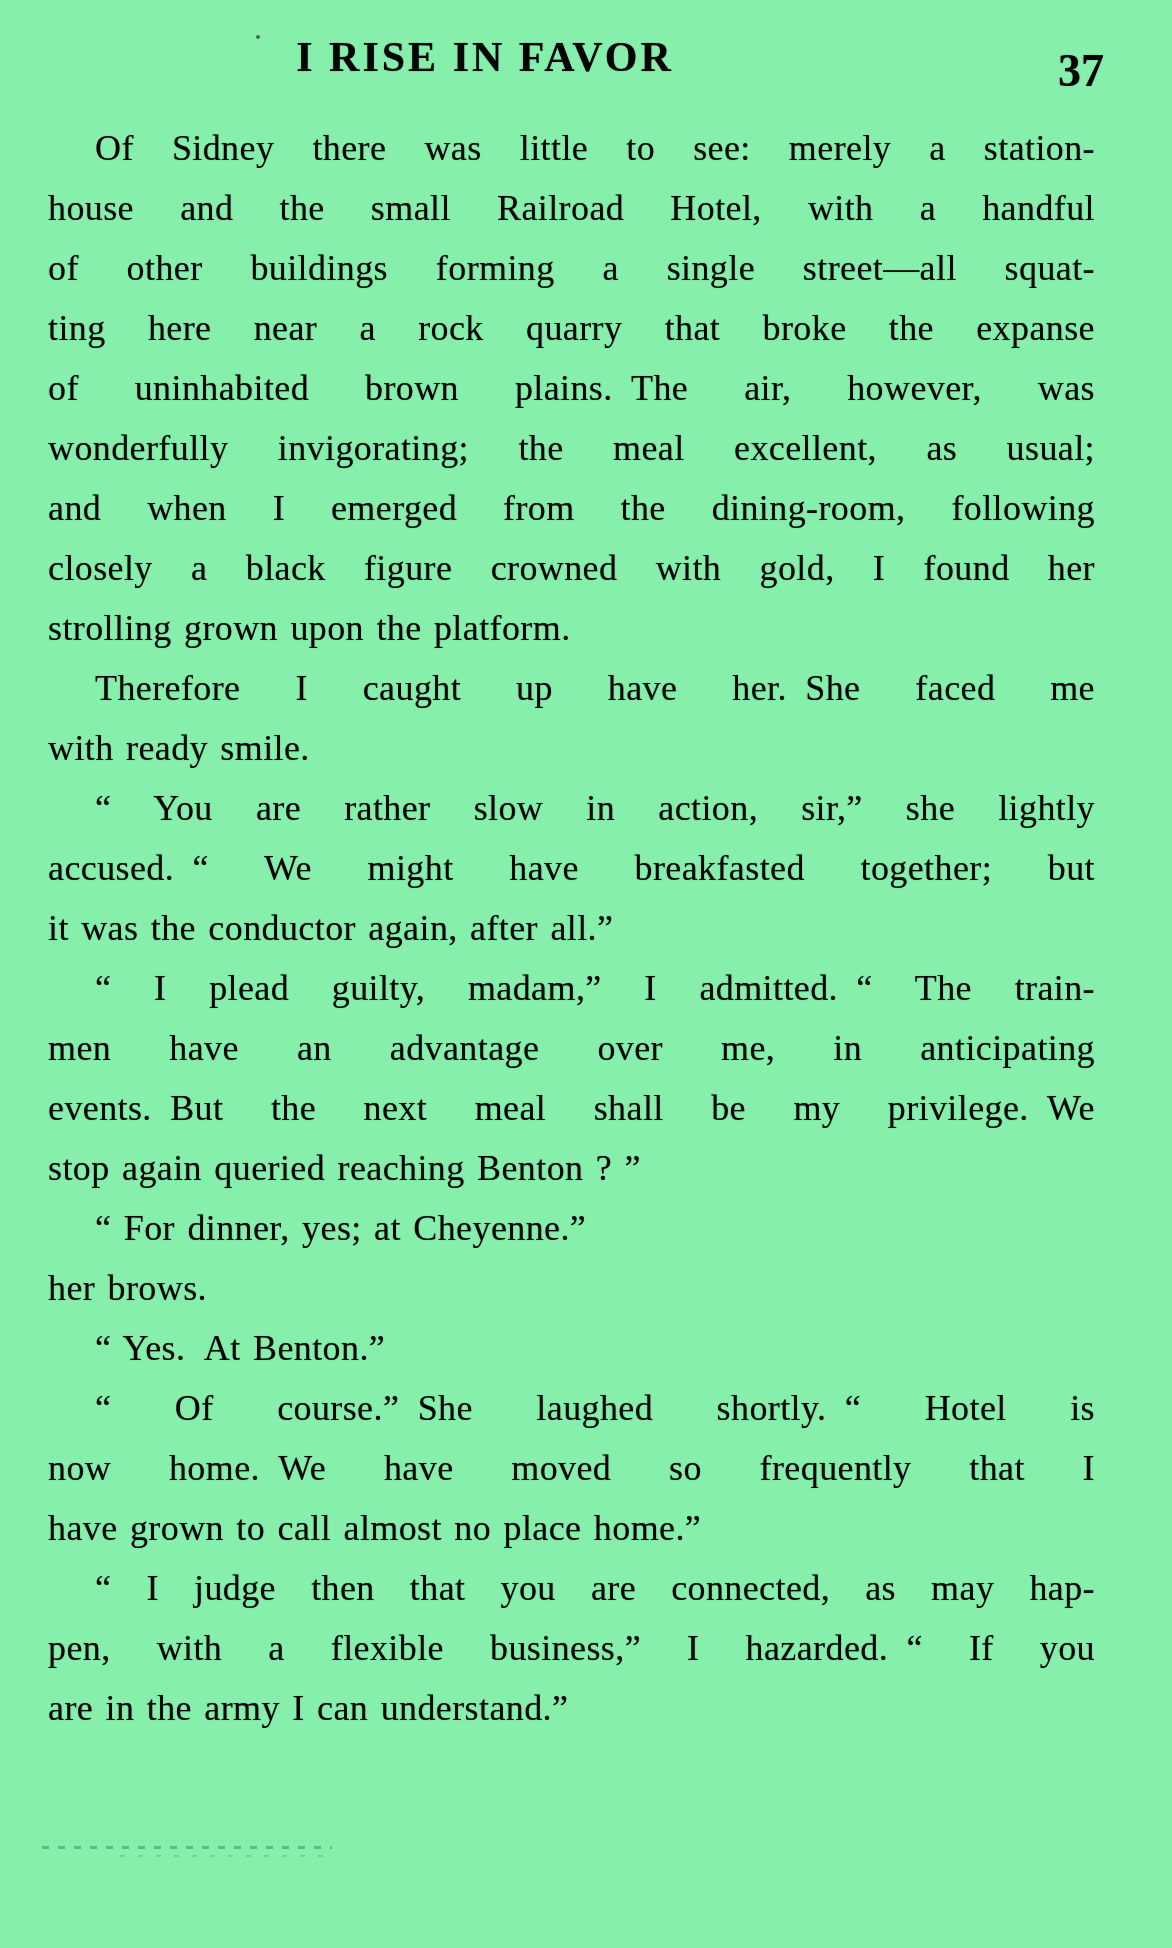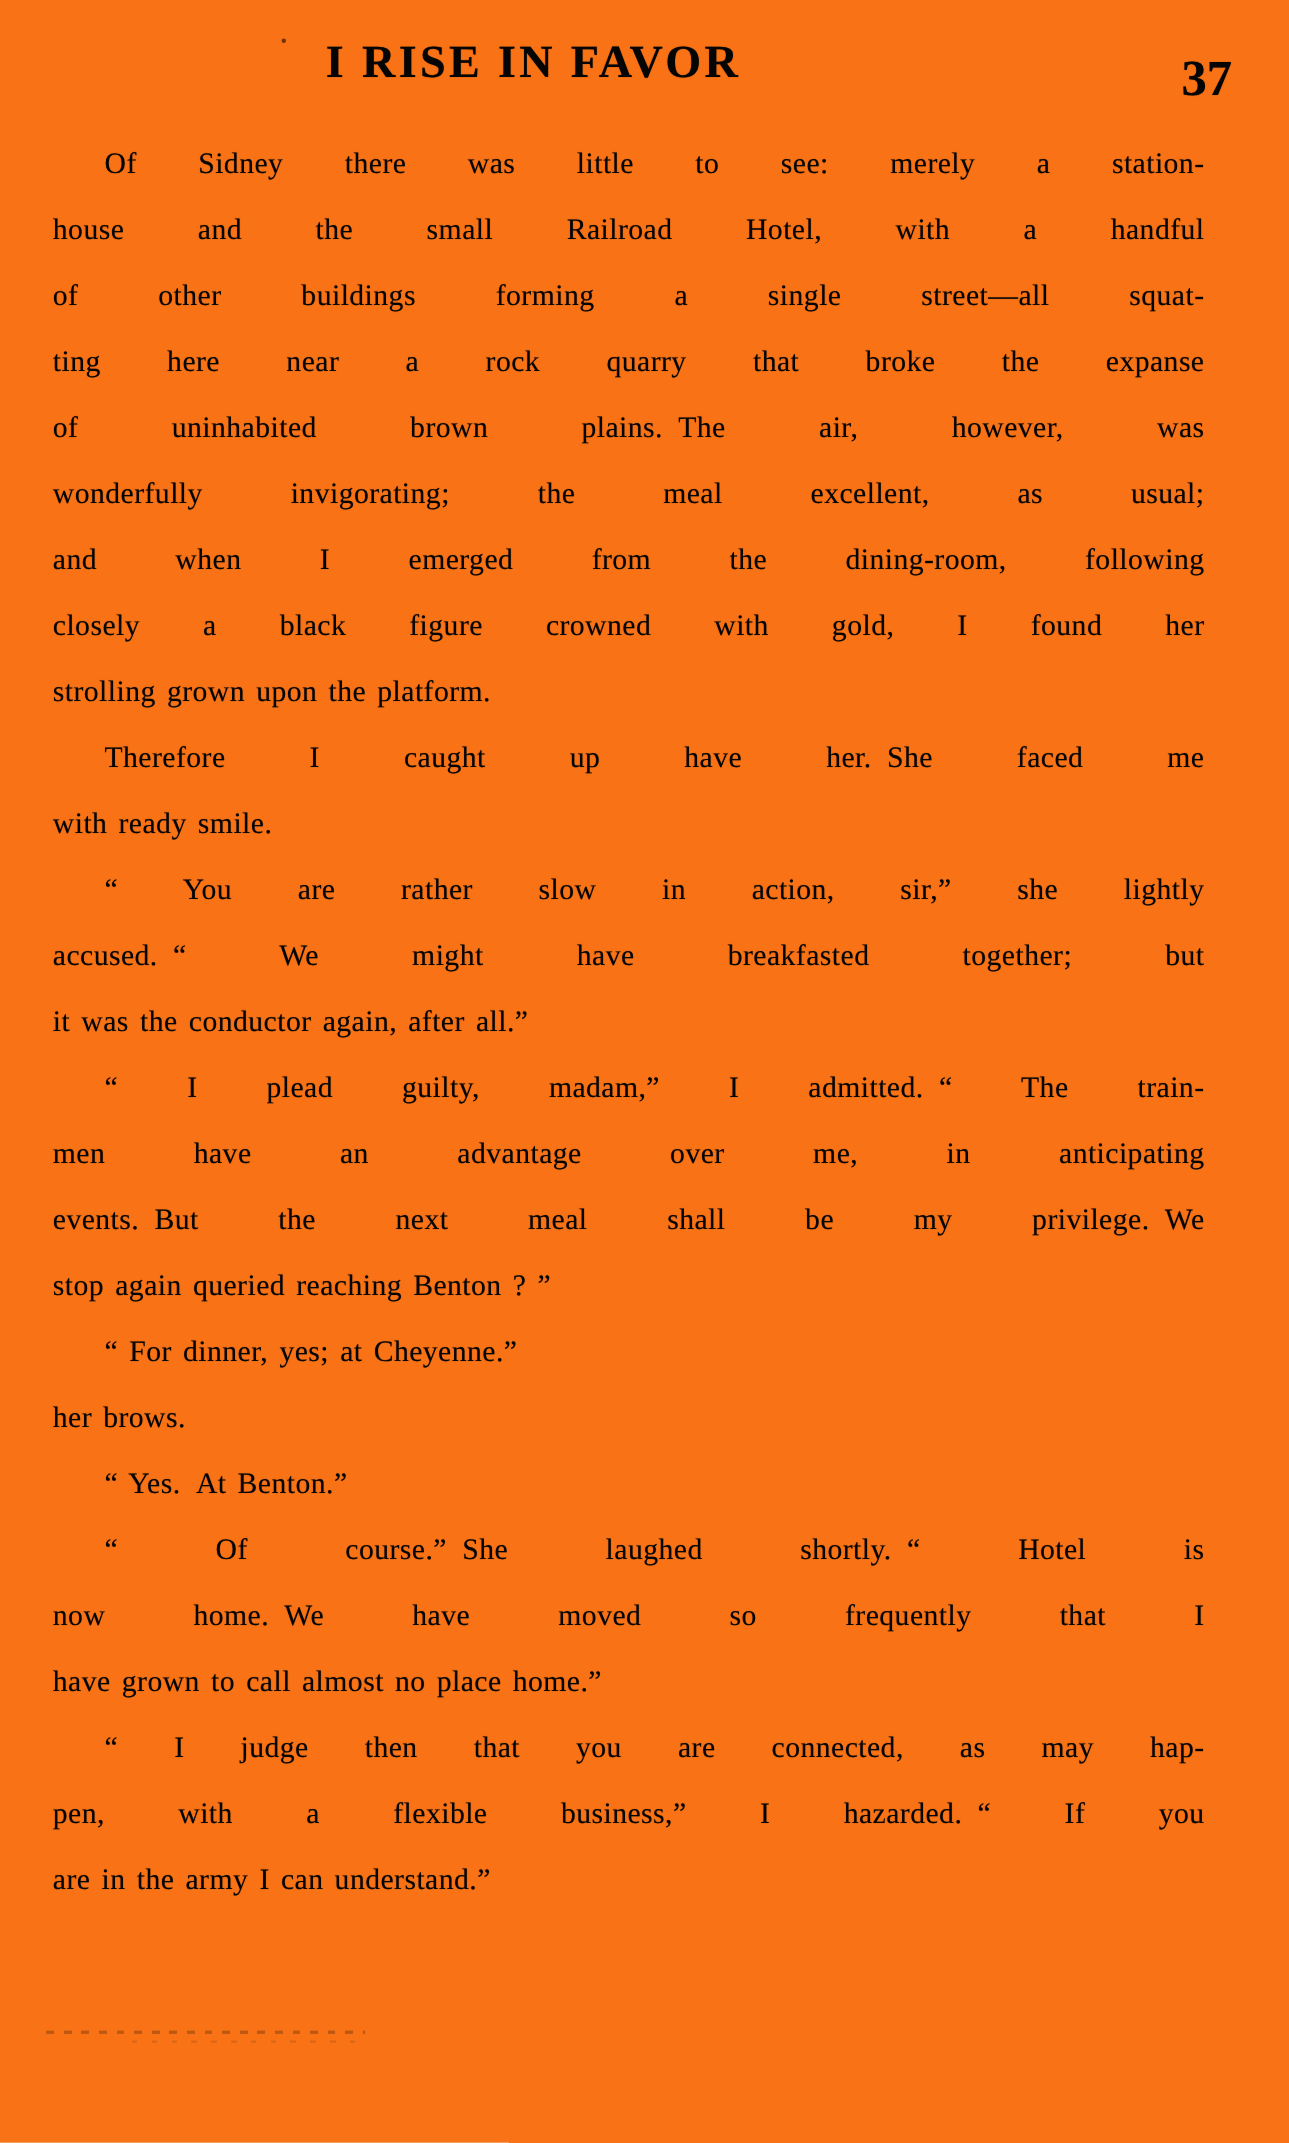--- a/index.html
+++ b/index.html
@@ -4,21 +4,21 @@
 <style>
   html, body {
     margin: 0;
     padding: 0;
     background: #e8e8e8;
   }
   .page {
     position: relative;
     width: 1172px;
     height: 1948px;
-    background: #f97316;
+    background: #86efac;
     overflow: hidden;
     font-family: "Liberation Serif", "DejaVu Serif", serif;
     color: #050505;
   }
   
   .running-header {
     position: absolute;
     top: 0;
     left: 0;
     width: 100%;
@@ -31,34 +31,34 @@
     transform: translateX(-50%);
     font-size: 42px;
     line-height: 1;
     letter-spacing: 3px;
     font-weight: 600;
     white-space: nowrap;
     text-shadow: 0 0 1px rgba(0,0,0,0.55);
   }
   .page-number {
     position: absolute;
-    right: 52px;
+    right: 68px;
     top: 48px;
     font-size: 46px;
     line-height: 1;
     font-weight: 700;
     text-shadow: 0 0 1px rgba(0,0,0,0.55);
   }
   
   .body-text {
     position: absolute;
     left: 48px;
     top: 118px;
     width: 1047px;
-    font-size: 27px;
+    font-size: 36px;
     line-height: 60px;
     word-spacing: 3px;
     letter-spacing: 0.4px;
     text-shadow: 0 0 1px rgba(0,0,0,0.45);
   }
   .line {
     text-align: justify;
     text-align-last: justify;
     white-space: nowrap;       
     overflow: visible;

